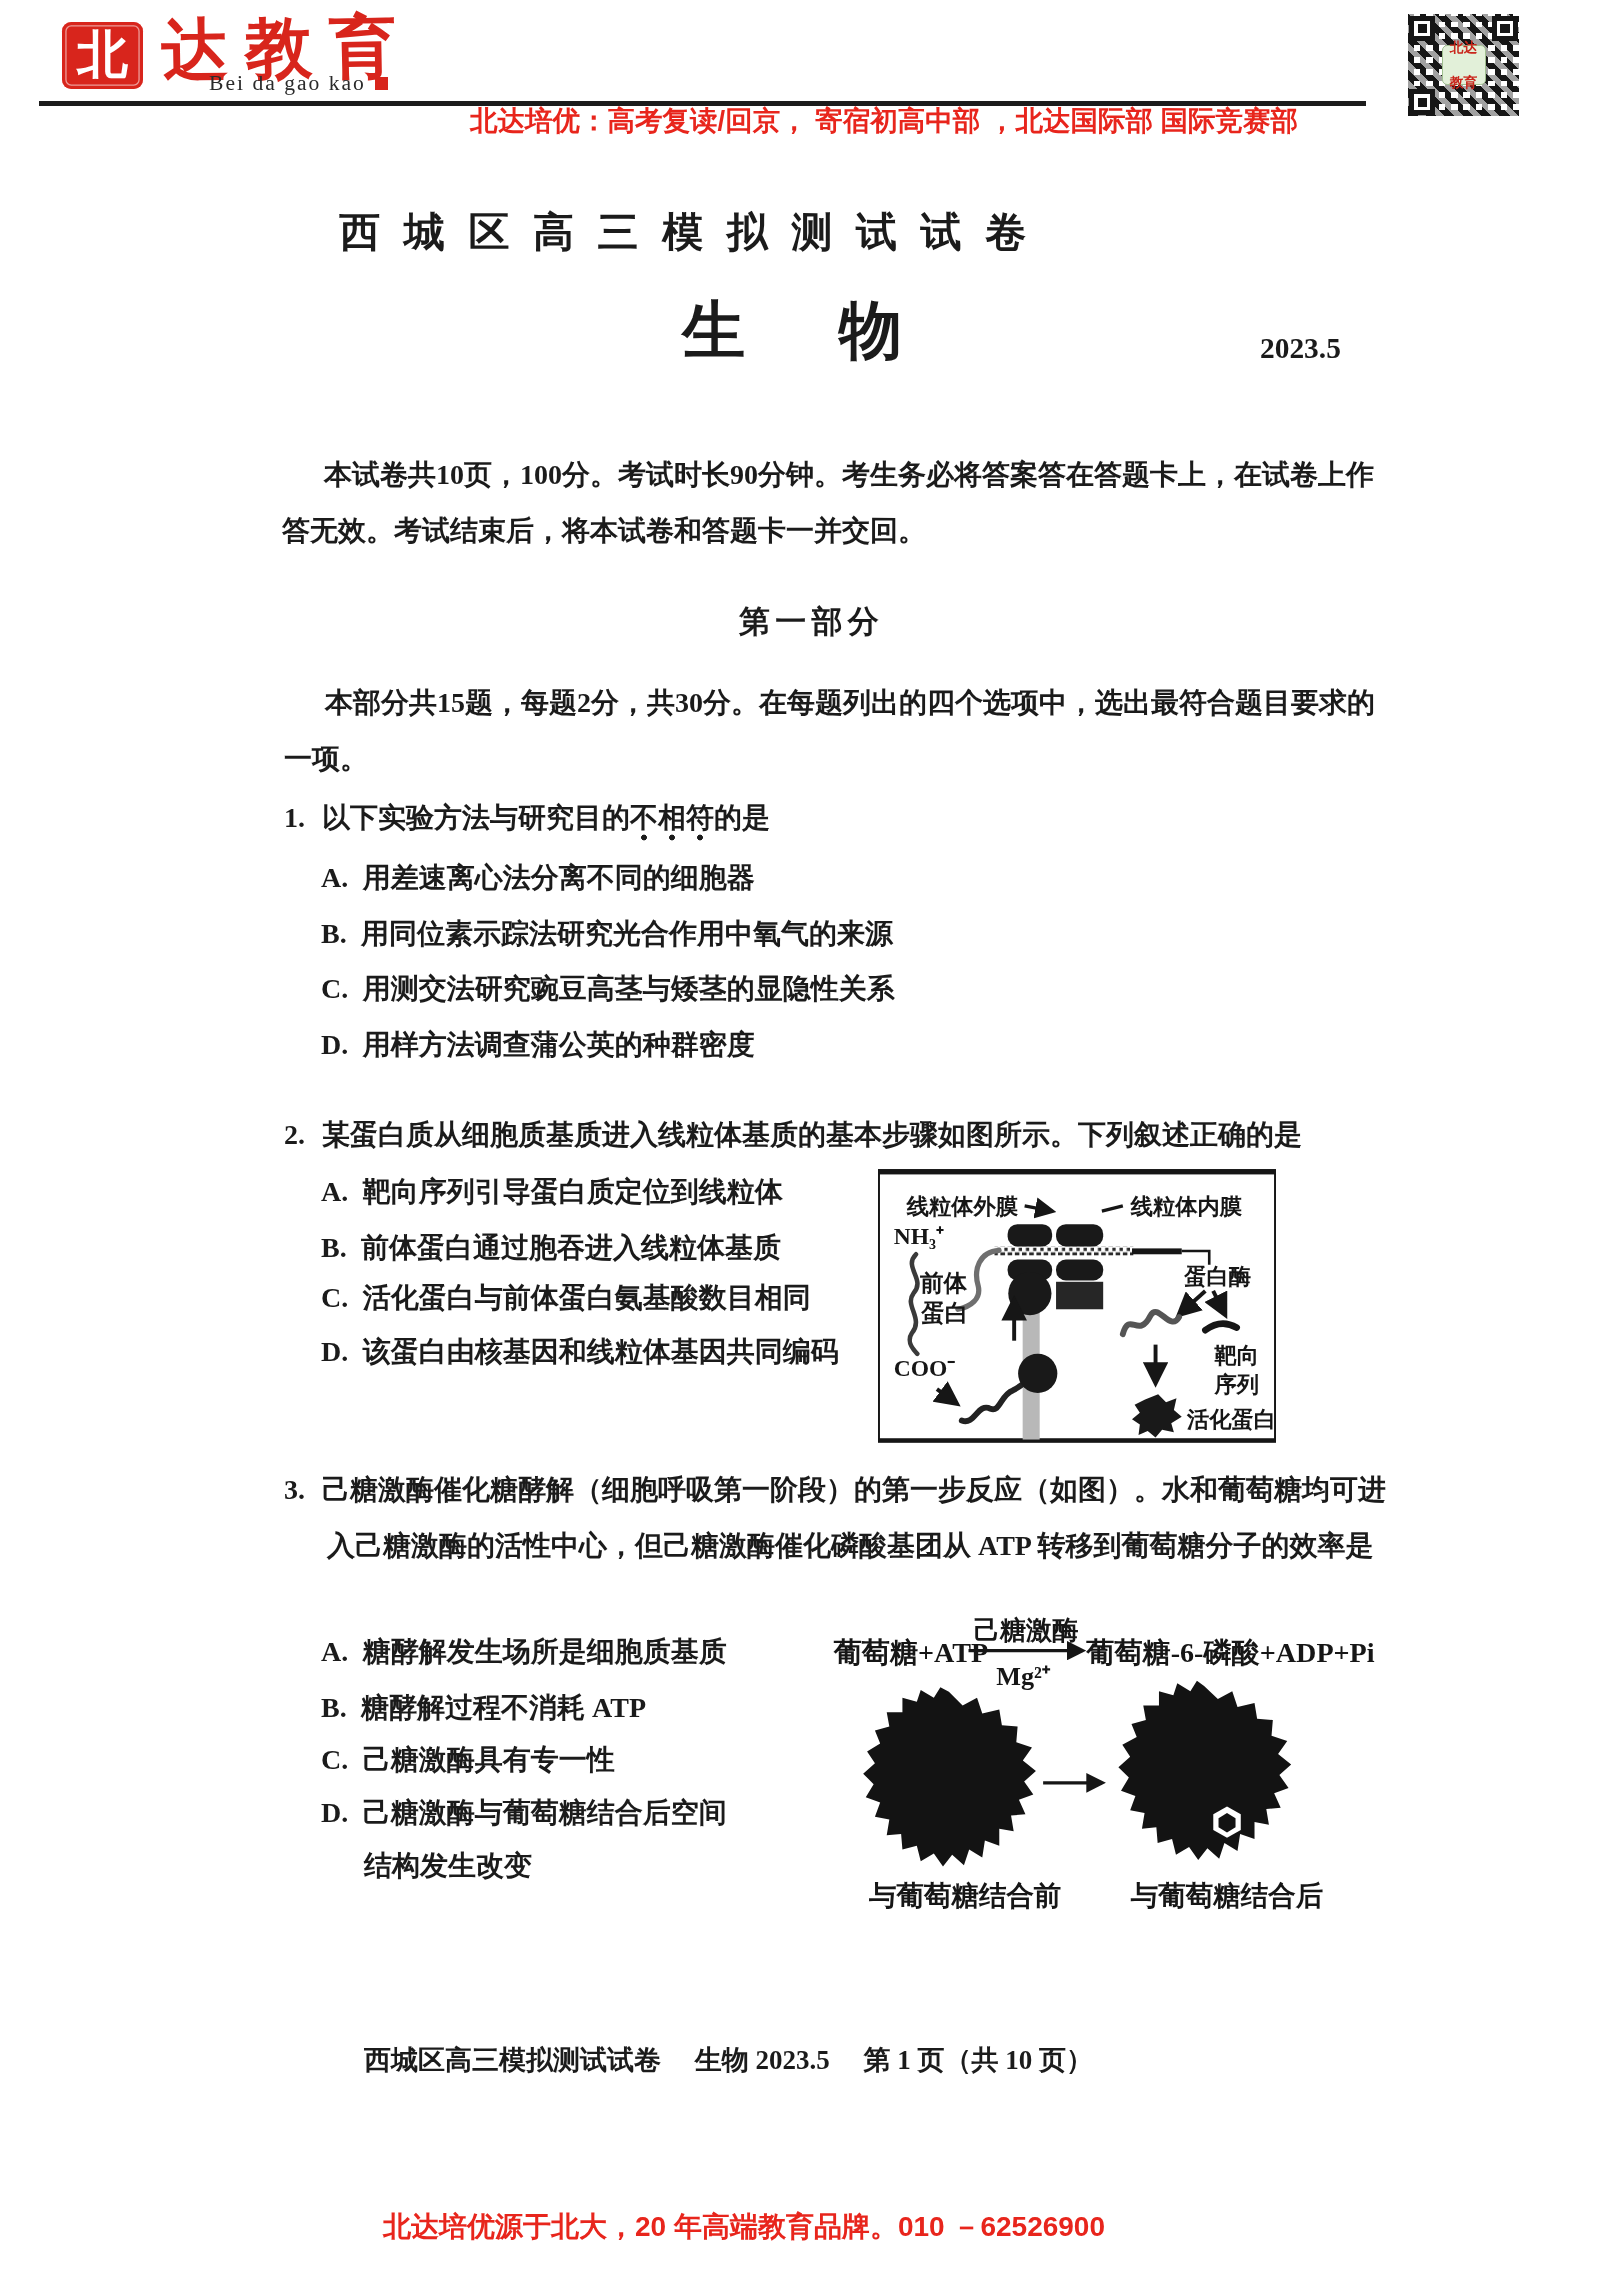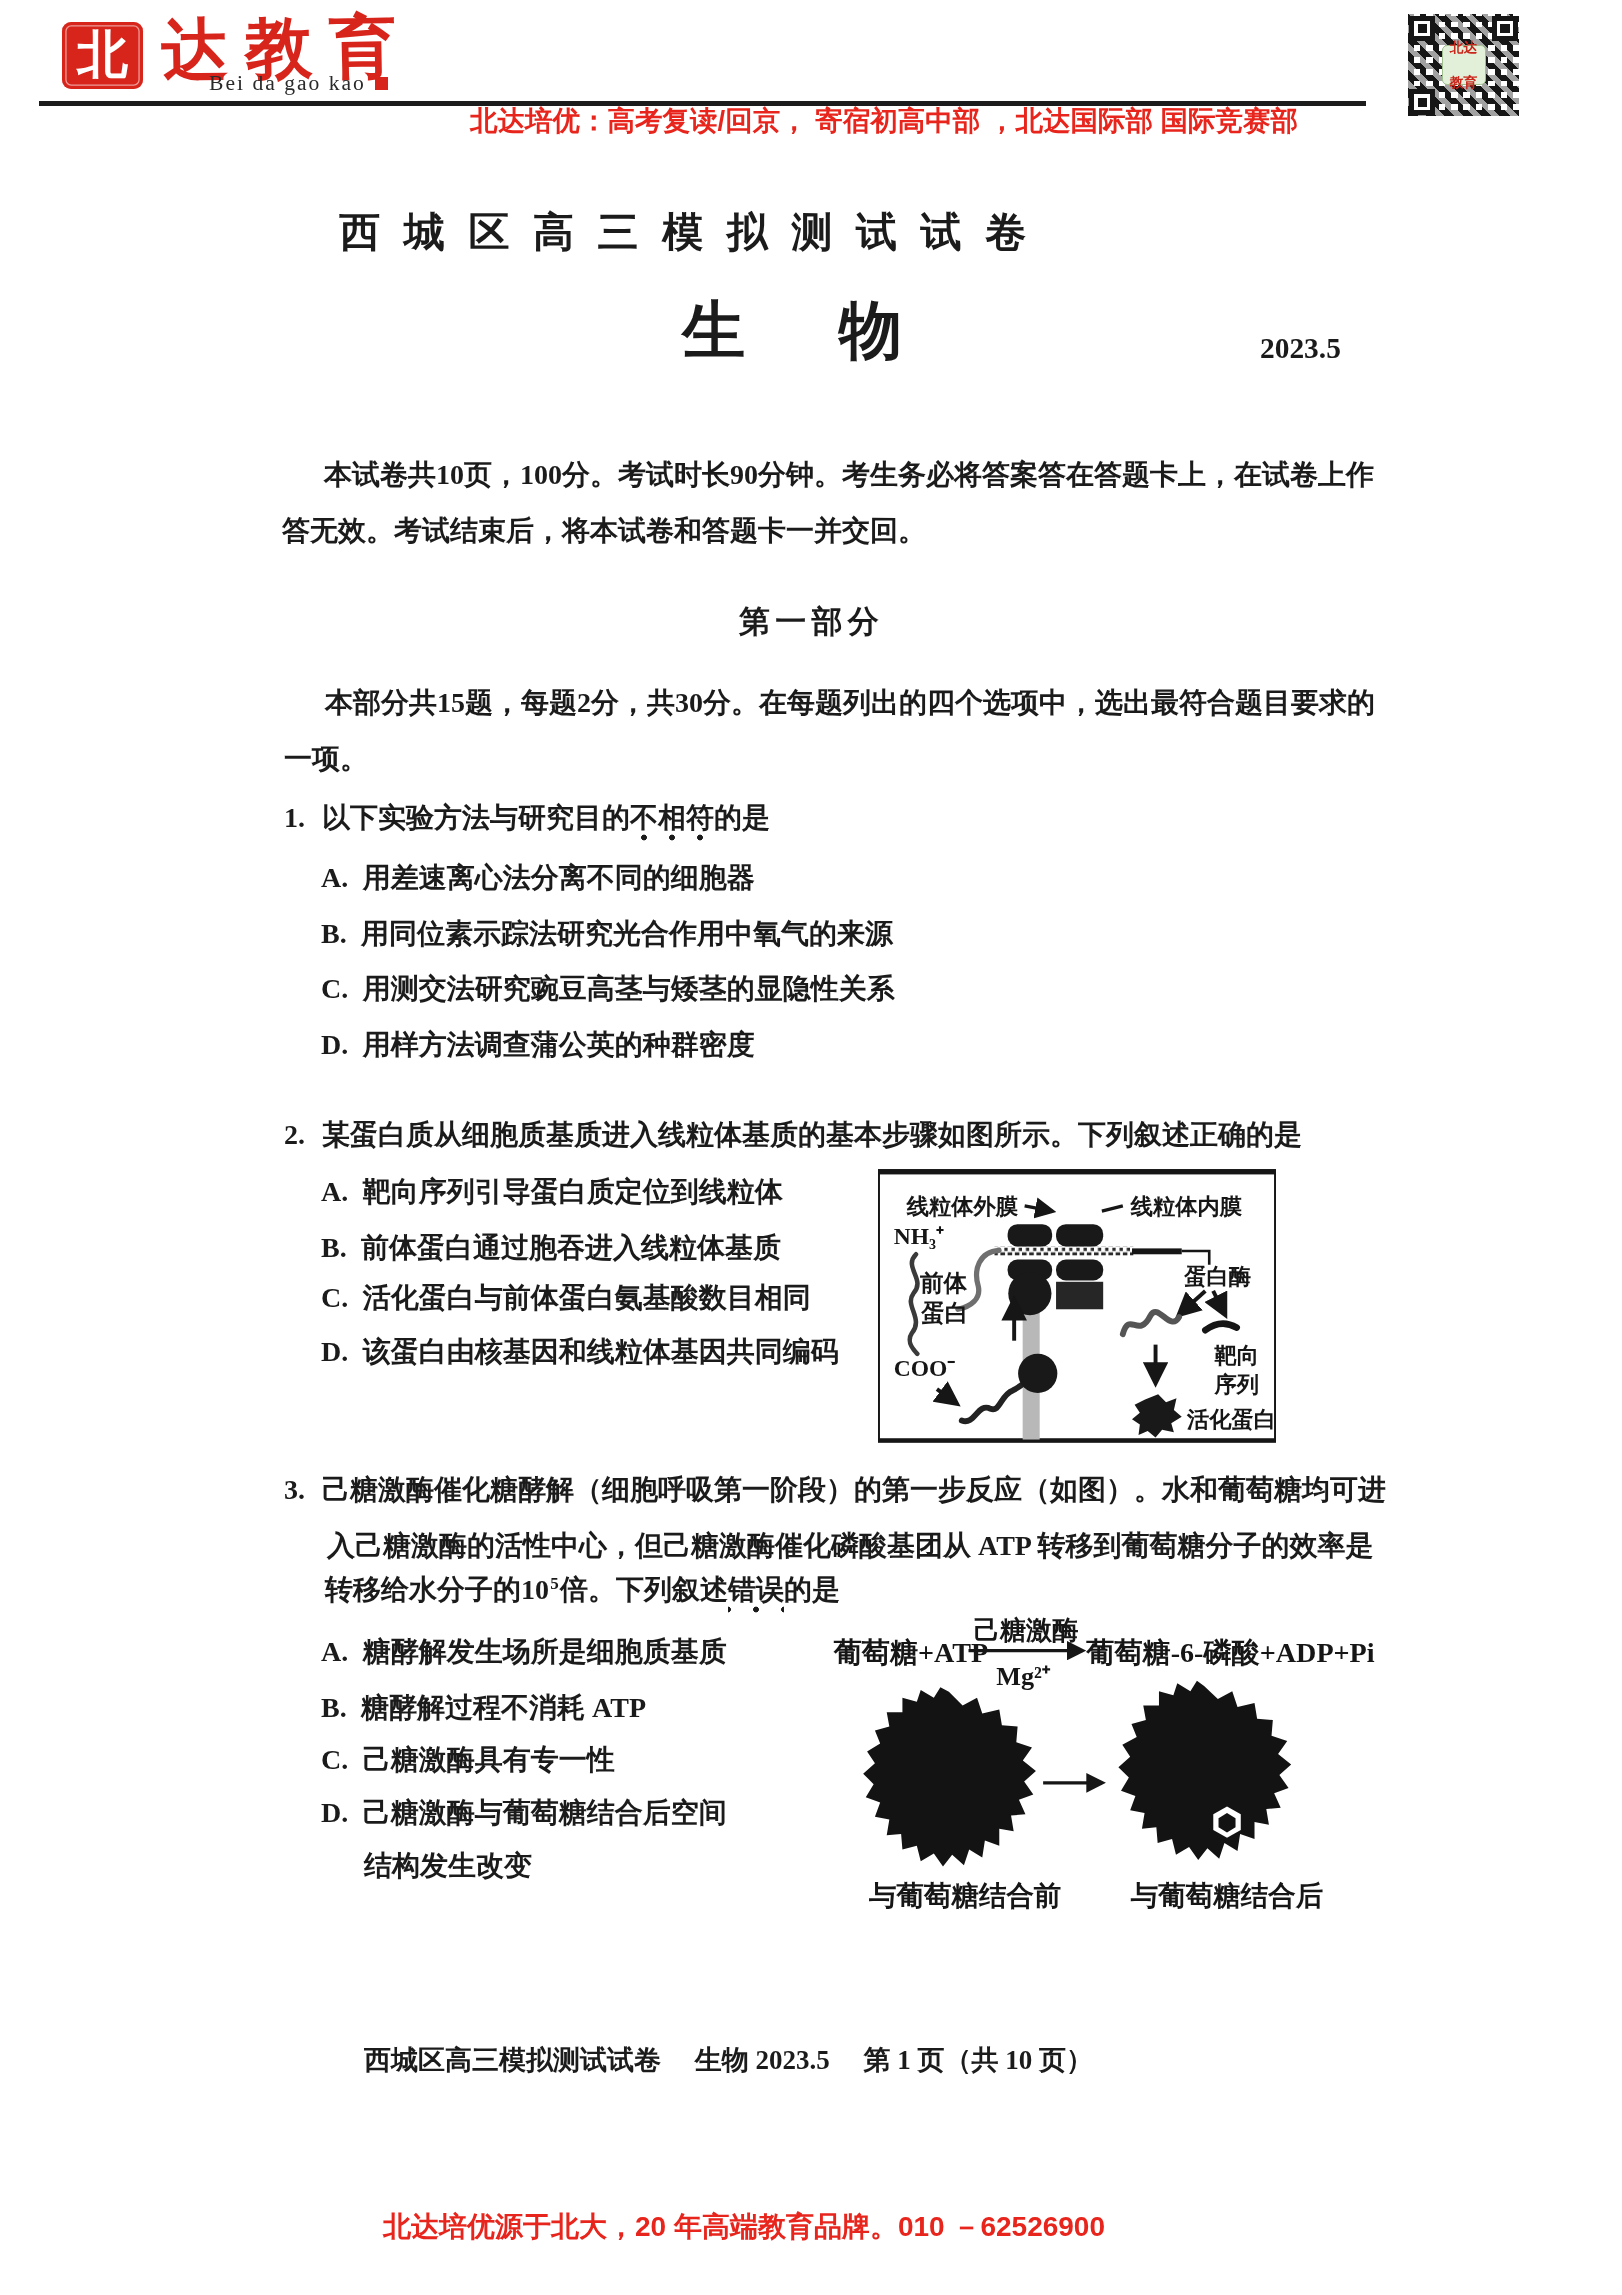--- a/index.html
+++ b/index.html
@@ -174,23 +174,20 @@
     <text x="514" y="340" font-size="34">序列</text>
     <line x1="424" y1="268" x2="424" y2="326" stroke="#161616" stroke-width="6" marker-end="url(#ah)"></line>
     <path d="M 408,352 L 428,344 L 440,356 L 456,350 L 452,368 L 464,378 L 448,388 L 452,402 L 434,398 L 424,410 L 412,400 L 398,406 L 400,390 L 388,382 L 400,372 L 392,360 Z" fill="#191919"></path>
     <text x="472" y="394" font-size="34">活化蛋白</text>
   </svg>
 
   <div class="abs t" style="left:284px;top:1473px;">
     <span class="qnum">3.</span><span>己糖激酶催化糖酵解（细胞呼吸第一阶段）的第一步反应（如图）。水和葡萄糖均可进</span>
   </div>
   <div class="abs t" style="left:327px;top:1529px;">入己糖激酶的活性中心，但己糖激酶催化磷酸基团从 ATP 转移到葡萄糖分子的效率是</div>
-  <div class="abs t" style="left:325px;top:1573px;">
-    <span>转移给水分子的10</span><span class="sup">5</span><span>倍。下列叙述</span><span class="em-dots">错误</span><span>的是</span>
-  </div>
   <div class="abs t" style="left:321px;top:1635px;">
     <span class="opt-label">A.</span><span>糖酵解发生场所是细胞质基质</span>
   </div>
   <div class="abs t" style="left:321px;top:1691px;">
     <span class="opt-label">B.</span><span>糖酵解过程不消耗 ATP</span>
   </div>
   <div class="abs t" style="left:321px;top:1743px;">
     <span class="opt-label">C.</span><span>己糖激酶具有专一性</span>
   </div>
   <div class="abs t" style="left:321px;top:1796px;">

